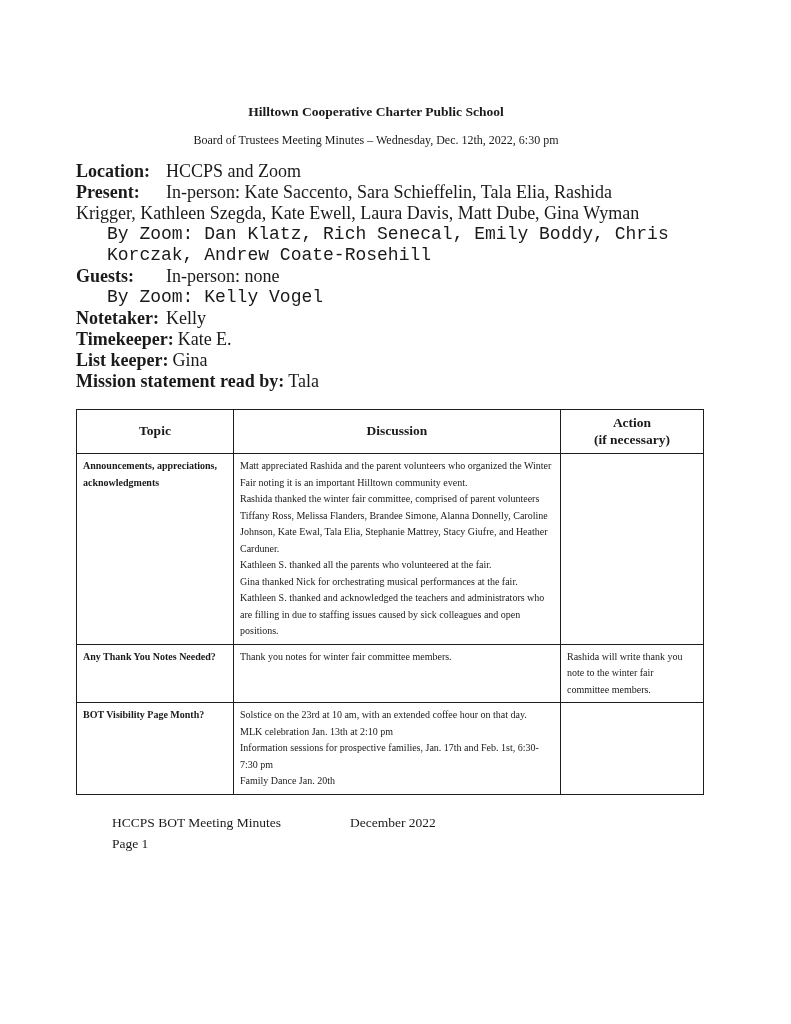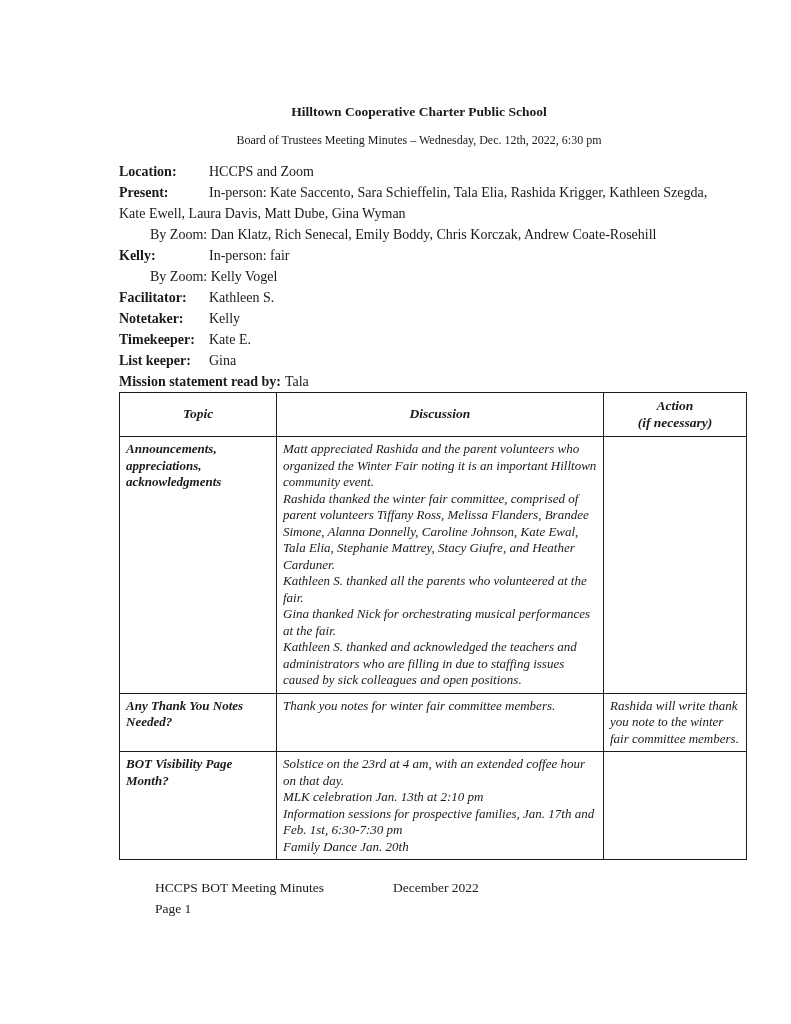--- a/index.html
+++ b/index.html
@@ -8,21 +8,21 @@
     background: #ffffff;
   }
   .page {
     position: relative;
     width: 791px;
     height: 1024px;
     box-sizing: border-box;
     background: #ffffff;
     color: #1a1a1a;
     font-family: "Liberation Serif", "DejaVu Serif", serif;
-    padding: 101px 69px 0 119px;
+    padding: 101px 69px 0 76px;
     overflow: hidden;
   }
   .top-text {
     width: 600px;
   }
   .doc-title {
     margin: 0;
     font-size: 13.5px;
     font-weight: bold;
     text-align: center;
@@ -32,42 +32,43 @@
     margin: 8px 0 0 0;
     font-size: 12px;
     text-align: center;
     line-height: 21px;
   }
   .info-section {
     margin-top: 10px;
   }
   .info-line {
     margin: 0;
-    font-size: 14px;
+    font-size: 18px;
     line-height: 21px;
   }
   .info-line.indent {
     padding-left: 31px;
+    font-family: Liberation Mono, monospace;
   }
   .info-label {
     display: inline-block;
     min-width: 86px;
     padding-right: 4px;
     font-weight: bold;
   }
   .minutes-table {
     width: 627px;
+    margin-top: 17px;
     border-collapse: collapse;
     table-layout: fixed;
-    font-style: italic;
   }
   .minutes-table th,
   .minutes-table td {
     border: 1.5px solid #1d1d1d;
-    font-size: 13px;
+    font-size: 10px;
     line-height: 16.5px;
     vertical-align: top;
   }
   .minutes-table th {
     font-size: 13.5px;
     font-weight: bold;
     text-align: center;
     vertical-align: middle;
     white-space: pre-line;
     padding: 5px 4px;
@@ -97,23 +98,22 @@
 <body>
 
 <div class="page">
   <div class="top-text">
     <h1 class="doc-title">Hilltown Cooperative Charter Public School</h1>
     <p class="doc-subtitle">Board of Trustees Meeting Minutes – Wednesday, Dec. 12th, 2022, 6:30 pm</p>
     <div class="info-section" id="info-section">
         <p class="info-line"><span class="info-label">Location:</span><span class="info-value">HCCPS and Zoom</span></p>
         <p class="info-line"><span class="info-label">Present:</span><span class="info-value">In-person: Kate Saccento, Sara Schieffelin, Tala Elia, Rashida Krigger, Kathleen Szegda, Kate Ewell, Laura Davis, Matt Dube, Gina Wyman</span></p>
         <p class="info-line indent"><span class="info-value">By Zoom: Dan Klatz, Rich Senecal, Emily Boddy, Chris Korczak, Andrew Coate-Rosehill</span></p>
-        <p class="info-line"><span class="info-label">Kelly:</span><span class="info-value">In-person: fair</span></p>
+        <p class="info-line"><span class="info-label">Guests:</span><span class="info-value">In-person: none</span></p>
         <p class="info-line indent"><span class="info-value">By Zoom: Kelly Vogel</span></p>
-        <p class="info-line"><span class="info-label">Facilitator:</span><span class="info-value">Kathleen S.</span></p>
         <p class="info-line"><span class="info-label">Notetaker:</span><span class="info-value">Kelly</span></p>
         <p class="info-line"><span class="info-label">Timekeeper:</span><span class="info-value">Kate E.</span></p>
         <p class="info-line"><span class="info-label">List keeper:</span><span class="info-value">Gina</span></p>
         <p class="info-line"><span class="info-label">Mission statement read by:</span><span class="info-value">Tala</span></p>
       </div>
   </div>
 
   <table class="minutes-table">
     <colgroup>
       <col style="width:157px">
@@ -143,21 +143,21 @@
         <tr>
           <td class="topic-cell">Any Thank You Notes Needed?</td>
           <td class="discussion-cell">
             <p class="cell-par">Thank you notes for winter fair committee members.</p>
           </td>
           <td class="action-cell">Rashida will write thank you note to the winter fair committee members.</td>
         </tr>
         <tr>
           <td class="topic-cell">BOT Visibility Page Month?</td>
           <td class="discussion-cell">
-            <p class="cell-par">Solstice on the 23rd at 4 am, with an extended coffee hour on that day.</p>
+            <p class="cell-par">Solstice on the 23rd at 10 am, with an extended coffee hour on that day.</p>
             <p class="cell-par">MLK celebration Jan. 13th at 2:10 pm</p>
             <p class="cell-par">Information sessions for prospective families, Jan. 17th and Feb. 1st, 6:30-7:30 pm</p>
             <p class="cell-par">Family Dance Jan. 20th</p>
           </td>
           <td class="action-cell"></td>
         </tr>
       </tbody>
   </table>
 
   <div class="footer">

